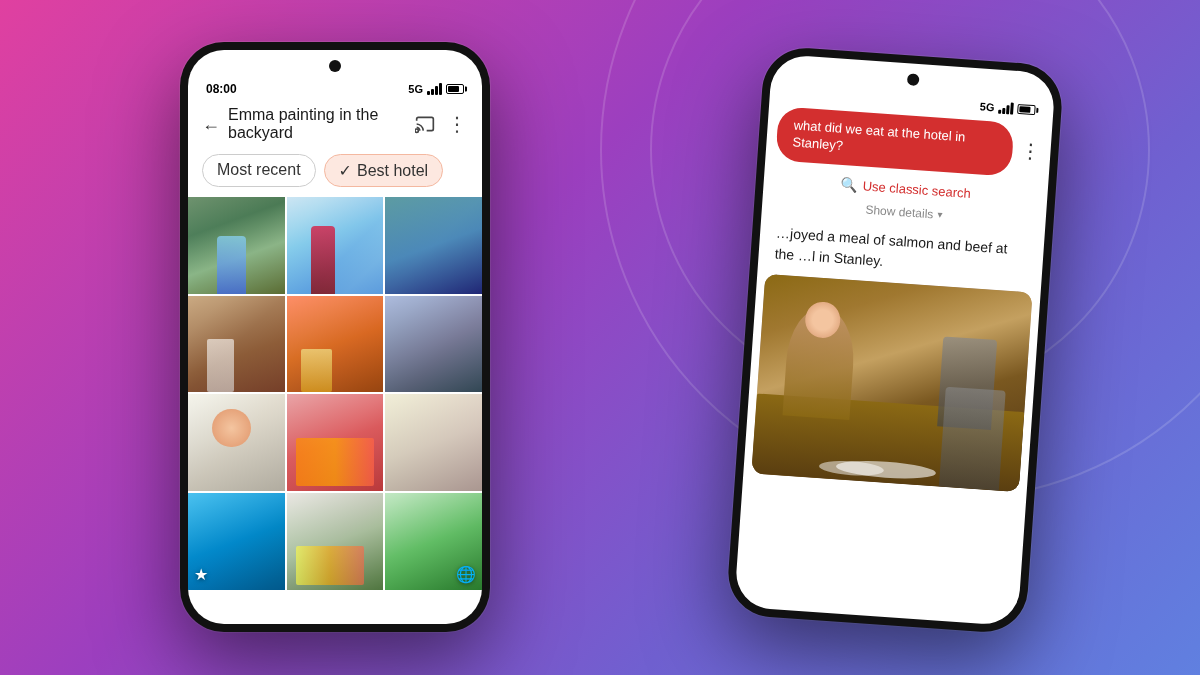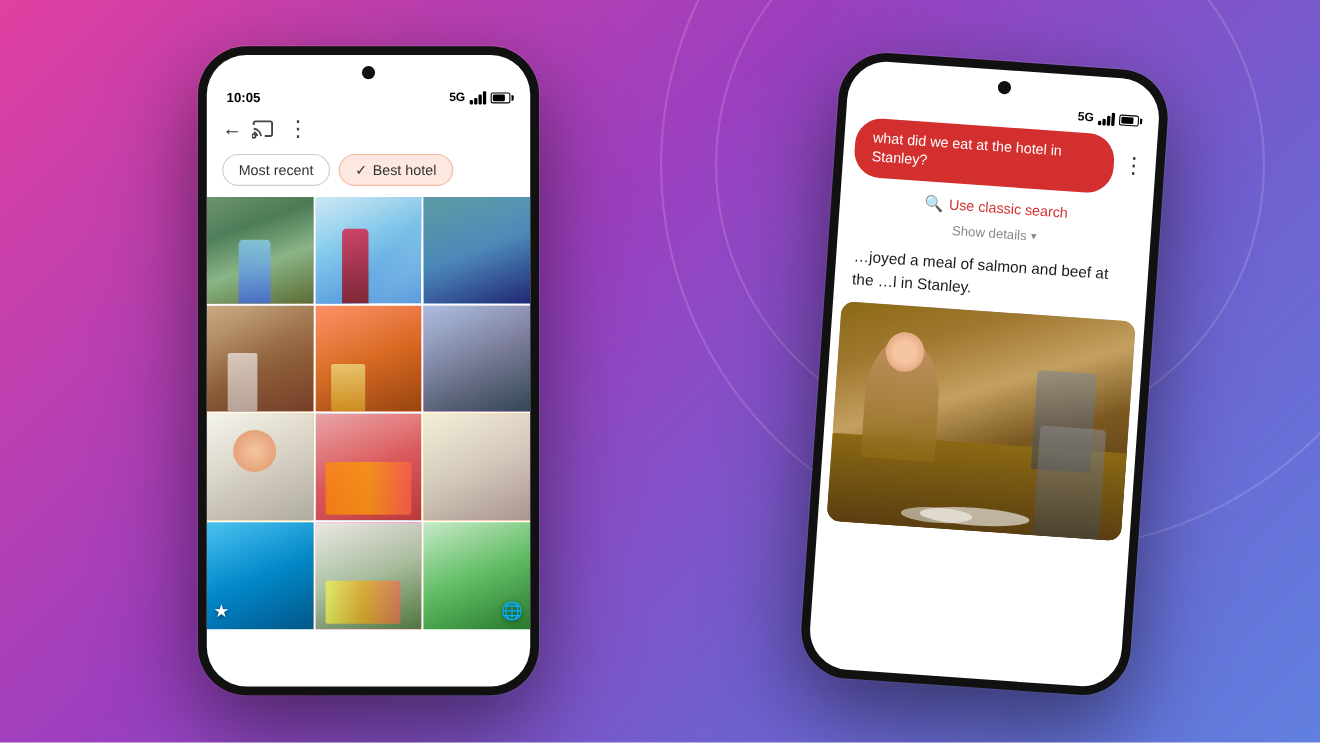--- a/index.html
+++ b/index.html
@@ -150,21 +150,21 @@
     
     .filter-row {
       display: flex;
       gap: 8px;
       padding: 4px 14px 10px;
     }
 
     .chip {
       padding: 6px 14px;
       border-radius: 20px;
-      font-size: 13px;
+      font-size: 16px;
       font-weight: 500;
       border: 1.5px solid #ccc;
       background: #fff;
       color: #333;
     }
 
     .chip-selected {
       background: #fde8e0;
       border-color: #f4b8a0;
       color: #333;
@@ -362,37 +362,38 @@
 <div class="phones-container">
 
   <div class="phone phone-left">
     <div class="phone-screen">
 
       <div style="text-align:center; padding-top:10px;">
         <span class="camera-hole"></span>
       </div>
 
       <div class="status-bar">
-        <span>10:05</span>
+        <span>08:00</span>
         <div class="status-right">
           <span style="font-size:11px;font-weight:700;">5G</span>
           <div class="signal-bars">
             <div class="signal-bar" style="height:4px;"></div>
             <div class="signal-bar" style="height:6px;"></div>
             <div class="signal-bar" style="height:9px;"></div>
             <div class="signal-bar" style="height:12px;"></div>
           </div>
           <div class="battery">
             <div class="battery-fill"></div>
           </div>
         </div>
       </div>
 
       <div class="left-header">
         <span class="back-arrow">←</span>
+        <span class="search-title">Emma painting in the backyard</span>
         <div class="header-icons">
           <span class="icon-btn">
             <svg width="20" height="20" viewBox="0 0 24 24" fill="none" stroke="#444" stroke-width="2">
               <path d="M2 16.1A5 5 0 0 1 5.9 20M2 12.05A9 9 0 0 1 9.95 20M2 8V6a2 2 0 0 1 2-2h16a2 2 0 0 1 2 2v12a2 2 0 0 1-2 2h-6"></path>
               <circle cx="2" cy="20" r="2"></circle>
             </svg>
           </span>
           <span class="icon-btn" style="font-size:20px;color:#444;">⋮</span>
         </div>
       </div>

